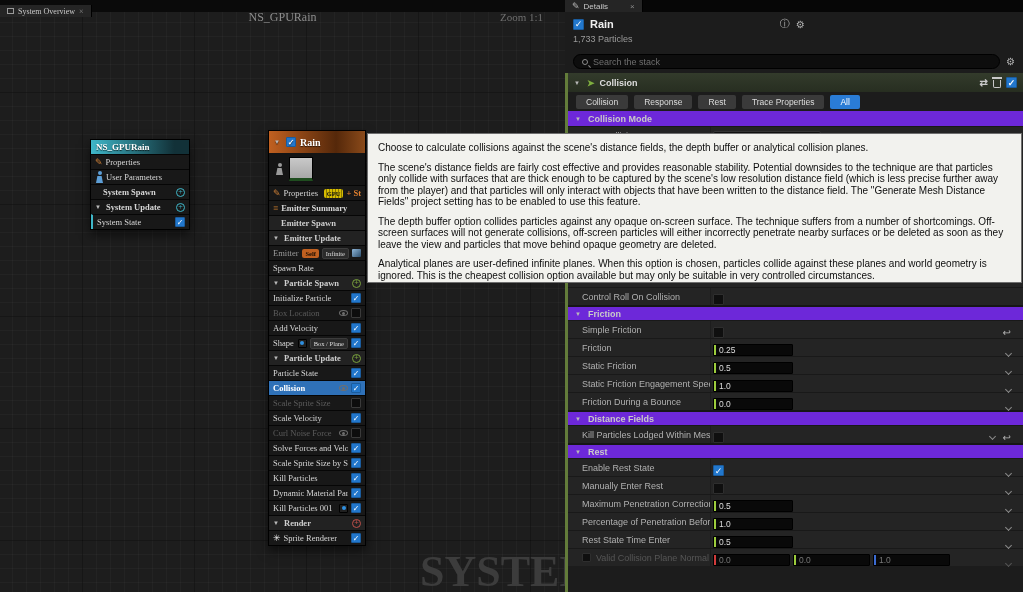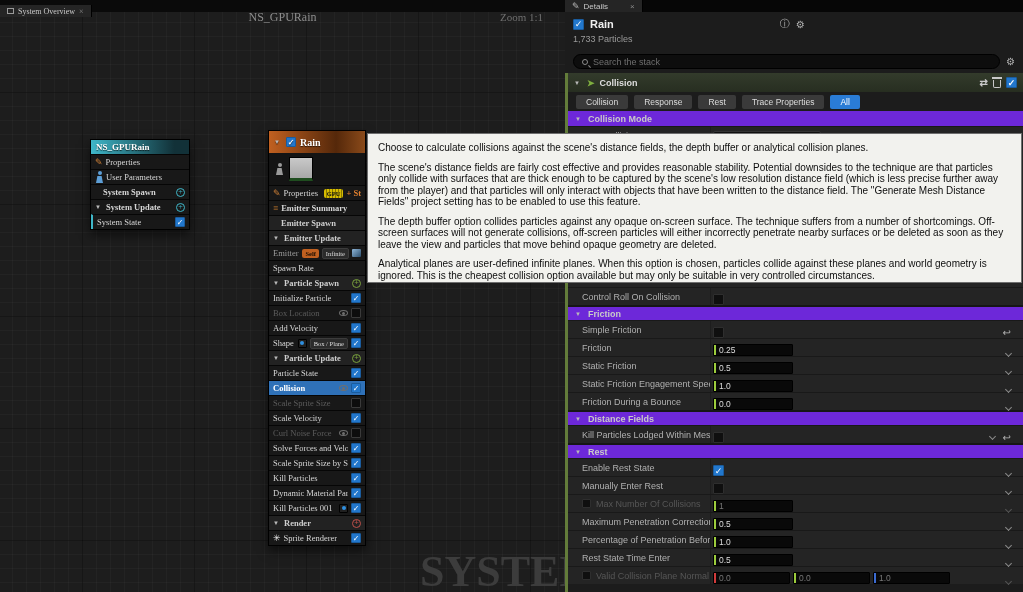--- a/index.html
+++ b/index.html
@@ -485,35 +485,20 @@
       <div class="plabel">
           <span>Manually Enter Rest</span>
         </div>
       <div class="pval">
           <span class="dcb"></span>
         </div>
       <div class="picons">
           <span class="chev"></span>
         </div>
     </div>
-    <div class="prow disabled">
-      <div class="plabel">
-          <span class="dcb small"></span>
-          <span>Max Number Of Collisions</span>
-        </div>
-      <div class="pval">
-          <span class="numfield dim">
-            <i class="bar g"></i>
-            <span>1</span>
-          </span>
-        </div>
-      <div class="picons">
-          <span class="chev dim"></span>
-        </div>
-    </div>
     <div class="prow">
       <div class="plabel">
           <span>Maximum Penetration Correction Dis</span>
         </div>
       <div class="pval">
           <span class="numfield">
             <i class="bar g"></i>
             <span>0.5</span>
           </span>
         </div>

